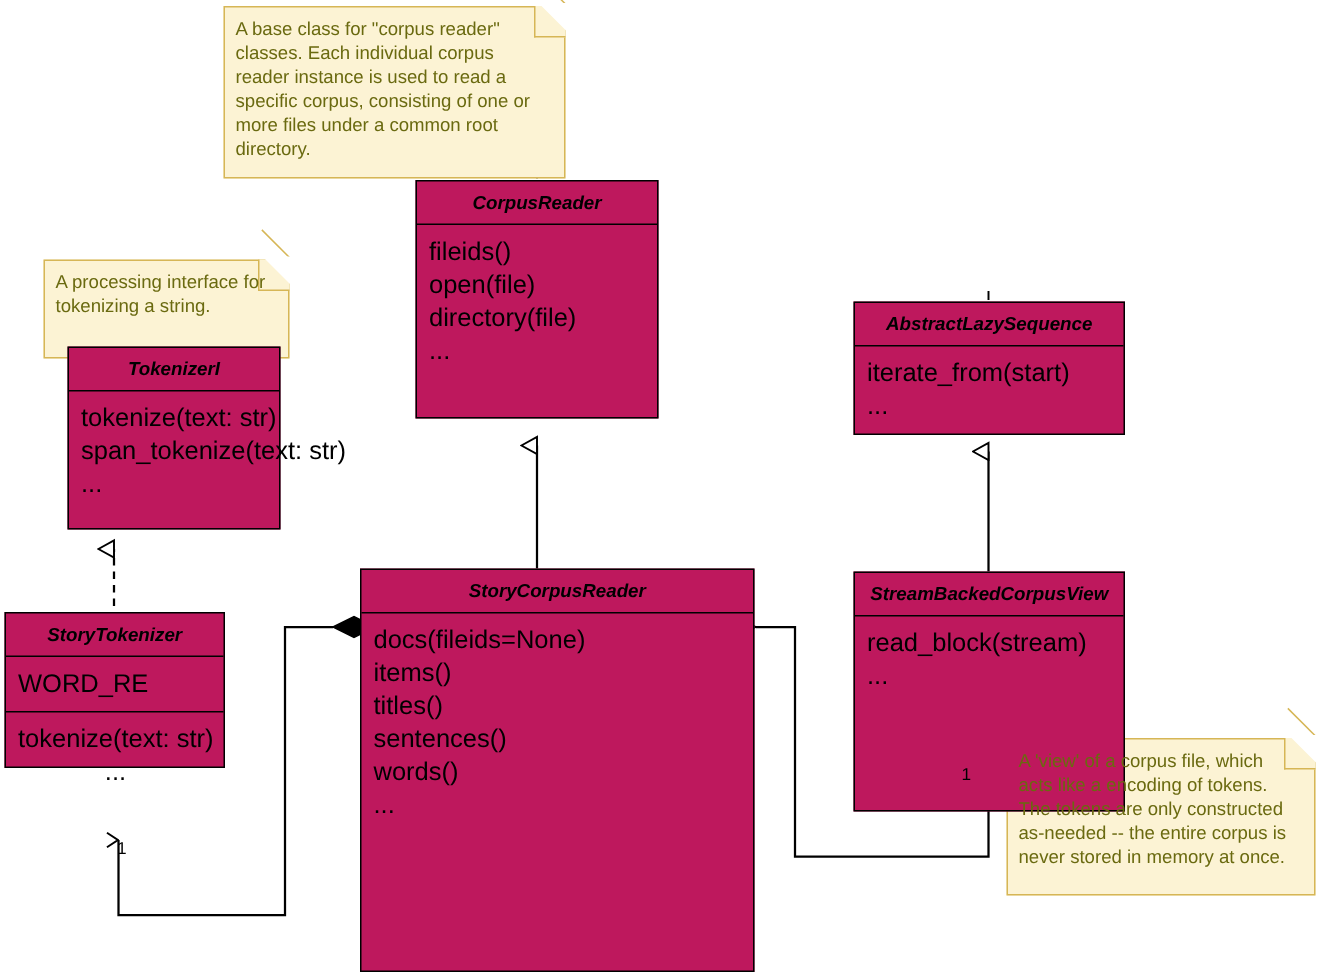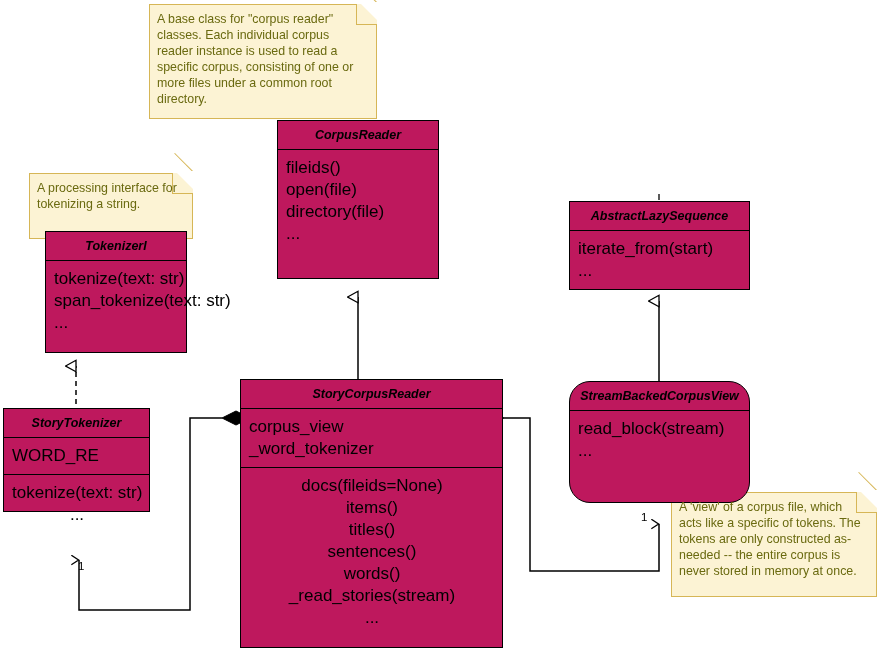--- a/index.html
+++ b/index.html
@@ -81,21 +81,21 @@
   </div>
 
 
   <div class="note" style="left:29px;top:173px;width:164px;height:66px;">
     <span class="fold"></span>
     <span class="txt">A processing interface for tokenizing a string.</span>
   </div>
 
   <div class="note" style="left:671px;top:492px;width:206px;height:105px;">
     <span class="fold"></span>
-    <span class="txt">A 'view' of a corpus file, which acts like a specific of tokens. The tokens are only constructed as-needed -- the entire corpus is never stored in memory at once.</span>
+    <span class="txt">A 'view' of a corpus file, which acts like a encoding of tokens. The tokens are only constructed as-needed -- the entire corpus is never stored in memory at once.</span>
   </div>
 
   <div class="uml" style="left:17px;top:231px;width:142px;height:122px;margin-left:28px;">
     <div class="title">TokenizerI</div>
     <div class="sect">
       <div class="m">tokenize(text: str)</div>
       <div class="m">span_tokenize(text: str)</div>
       <div class="m">...</div>
     </div>
   </div>
@@ -125,35 +125,30 @@
     </div>
     <div class="sect">
       <div class="m">tokenize(text: str)</div>
       <div class="m">...</div>
     </div>
   </div>
 
   <div class="uml" style="left:240px;top:379px;width:263px;height:269px;">
     <div class="title">StoryCorpusReader</div>
     <div class="sect">
-      <div class="m">corpus_view</div>
-      <div class="m">_word_tokenizer</div>
-    </div>
-    <div class="sect">
       <div class="m">docs(fileids=None)</div>
       <div class="m">items()</div>
       <div class="m">titles()</div>
       <div class="m">sentences()</div>
       <div class="m">words()</div>
-      <div class="m">_read_stories(stream)</div>
       <div class="m">...</div>
     </div>
   </div>
 
-  <div class="uml" style="left:569px;top:381px;width:181px;height:122px;border-radius:21px;">
+  <div class="uml" style="left:569px;top:381px;width:181px;height:160px;">
     <div class="title">StreamBackedCorpusView</div>
     <div class="sect">
       <div class="m">read_block(stream)</div>
       <div class="m">...</div>
     </div>
   </div>
 
   <div class="mult" style="left:78px;top:560px;">1</div>
   <div class="mult" style="left:641px;top:511px;">1</div>
 

